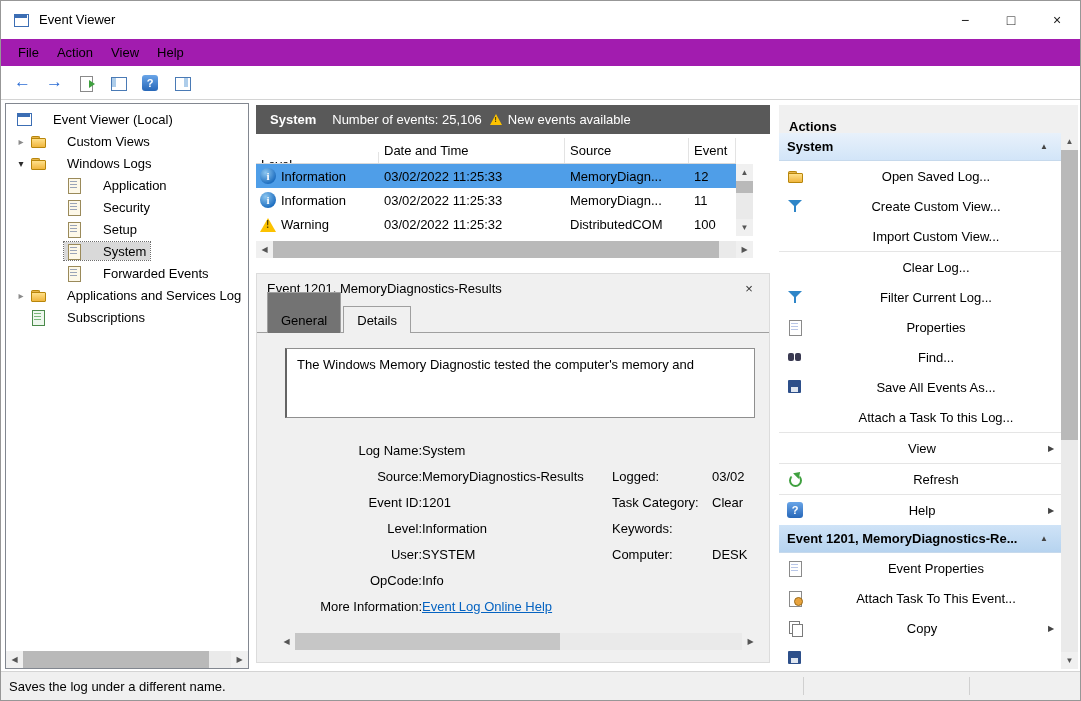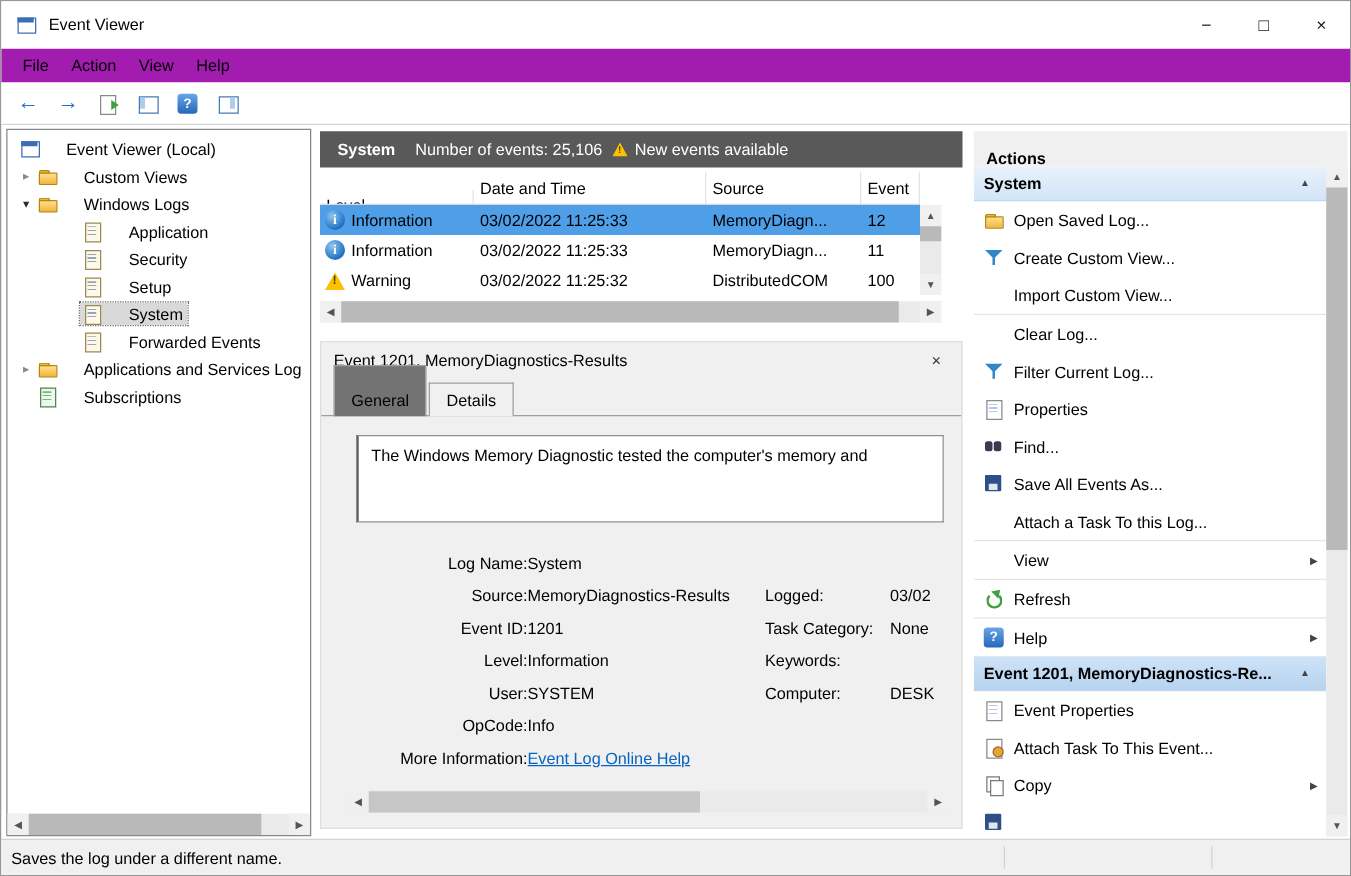--- a/index.html
+++ b/index.html
@@ -121,21 +121,21 @@
 .d-thumb{position:absolute;left:17px;top:0;width:55%;height:17px;background:#c6c6c6;}
 
 
 .actions{position:absolute;left:778px;top:104px;width:299px;height:564px;background:#fff;}
 .a-title{height:43px;background:#f0f0f0;border-bottom:1px solid #d9d9d9;font-weight:bold;display:flex;align-items:center;padding-left:10px;}
 .a-body{position:absolute;top:28px;left:0;right:17px;bottom:0;overflow:hidden;background:#fff;}
 .a-header{height:28px;background:linear-gradient(#e8f1fb,#d2e5f8);display:flex;align-items:center;padding:0 8px;border-bottom:1px solid #c6d9ec;}
 .a-header.active{background:linear-gradient(#cfe3f7,#b6d3ef);}
 .a-header-label{flex:1;font-weight:bold;white-space:nowrap;overflow:hidden;}
 .chev{width:18px;display:flex;align-items:center;justify-content:center;color:#444;}
-.a-item{height:30px;display:flex;align-items:center;padding-left:8px;gap:8px;}
+.a-item{height:30px;display:flex;align-items:center;padding-left:8px;gap:8px;text-align:center;}
 .a-label{flex:1;white-space:nowrap;overflow:hidden;}
 .sub{width:20px;display:flex;align-items:center;justify-content:center;color:#444;}
 .a-sep{height:1px;background:#e5e5e5;}
 .a-vscroll{position:absolute;top:28px;right:0;width:17px;bottom:0;background:#eaeaea;}
 
 
 .statusbar{position:absolute;left:0;right:0;bottom:0;height:29px;background:#f0f0f0;border-top:1px solid #d4d4d4;display:flex;align-items:center;padding-left:8px;}
 .sb-sep{position:absolute;top:5px;bottom:5px;width:1px;background:#d0d0d0;}
 </style>
 </head>
@@ -334,21 +334,21 @@
             <div class="frow">
               <span class="f-label">Source:</span>
               <span class="f-value">MemoryDiagnostics-Results</span>
               <span class="f-label2">Logged:</span>
               <span class="f-value2">03/02</span>
             </div>
             <div class="frow">
               <span class="f-label">Event ID:</span>
               <span class="f-value">1201</span>
               <span class="f-label2">Task Category:</span>
-              <span class="f-value2">None</span>
+              <span class="f-value2">Clear</span>
             </div>
             <div class="frow">
               <span class="f-label">Level:</span>
               <span class="f-value">Information</span>
               <span class="f-label2">Keywords:</span>
               <span class="f-value2"></span>
             </div>
             <div class="frow">
               <span class="f-label">User:</span>
               <span class="f-value">SYSTEM</span>

